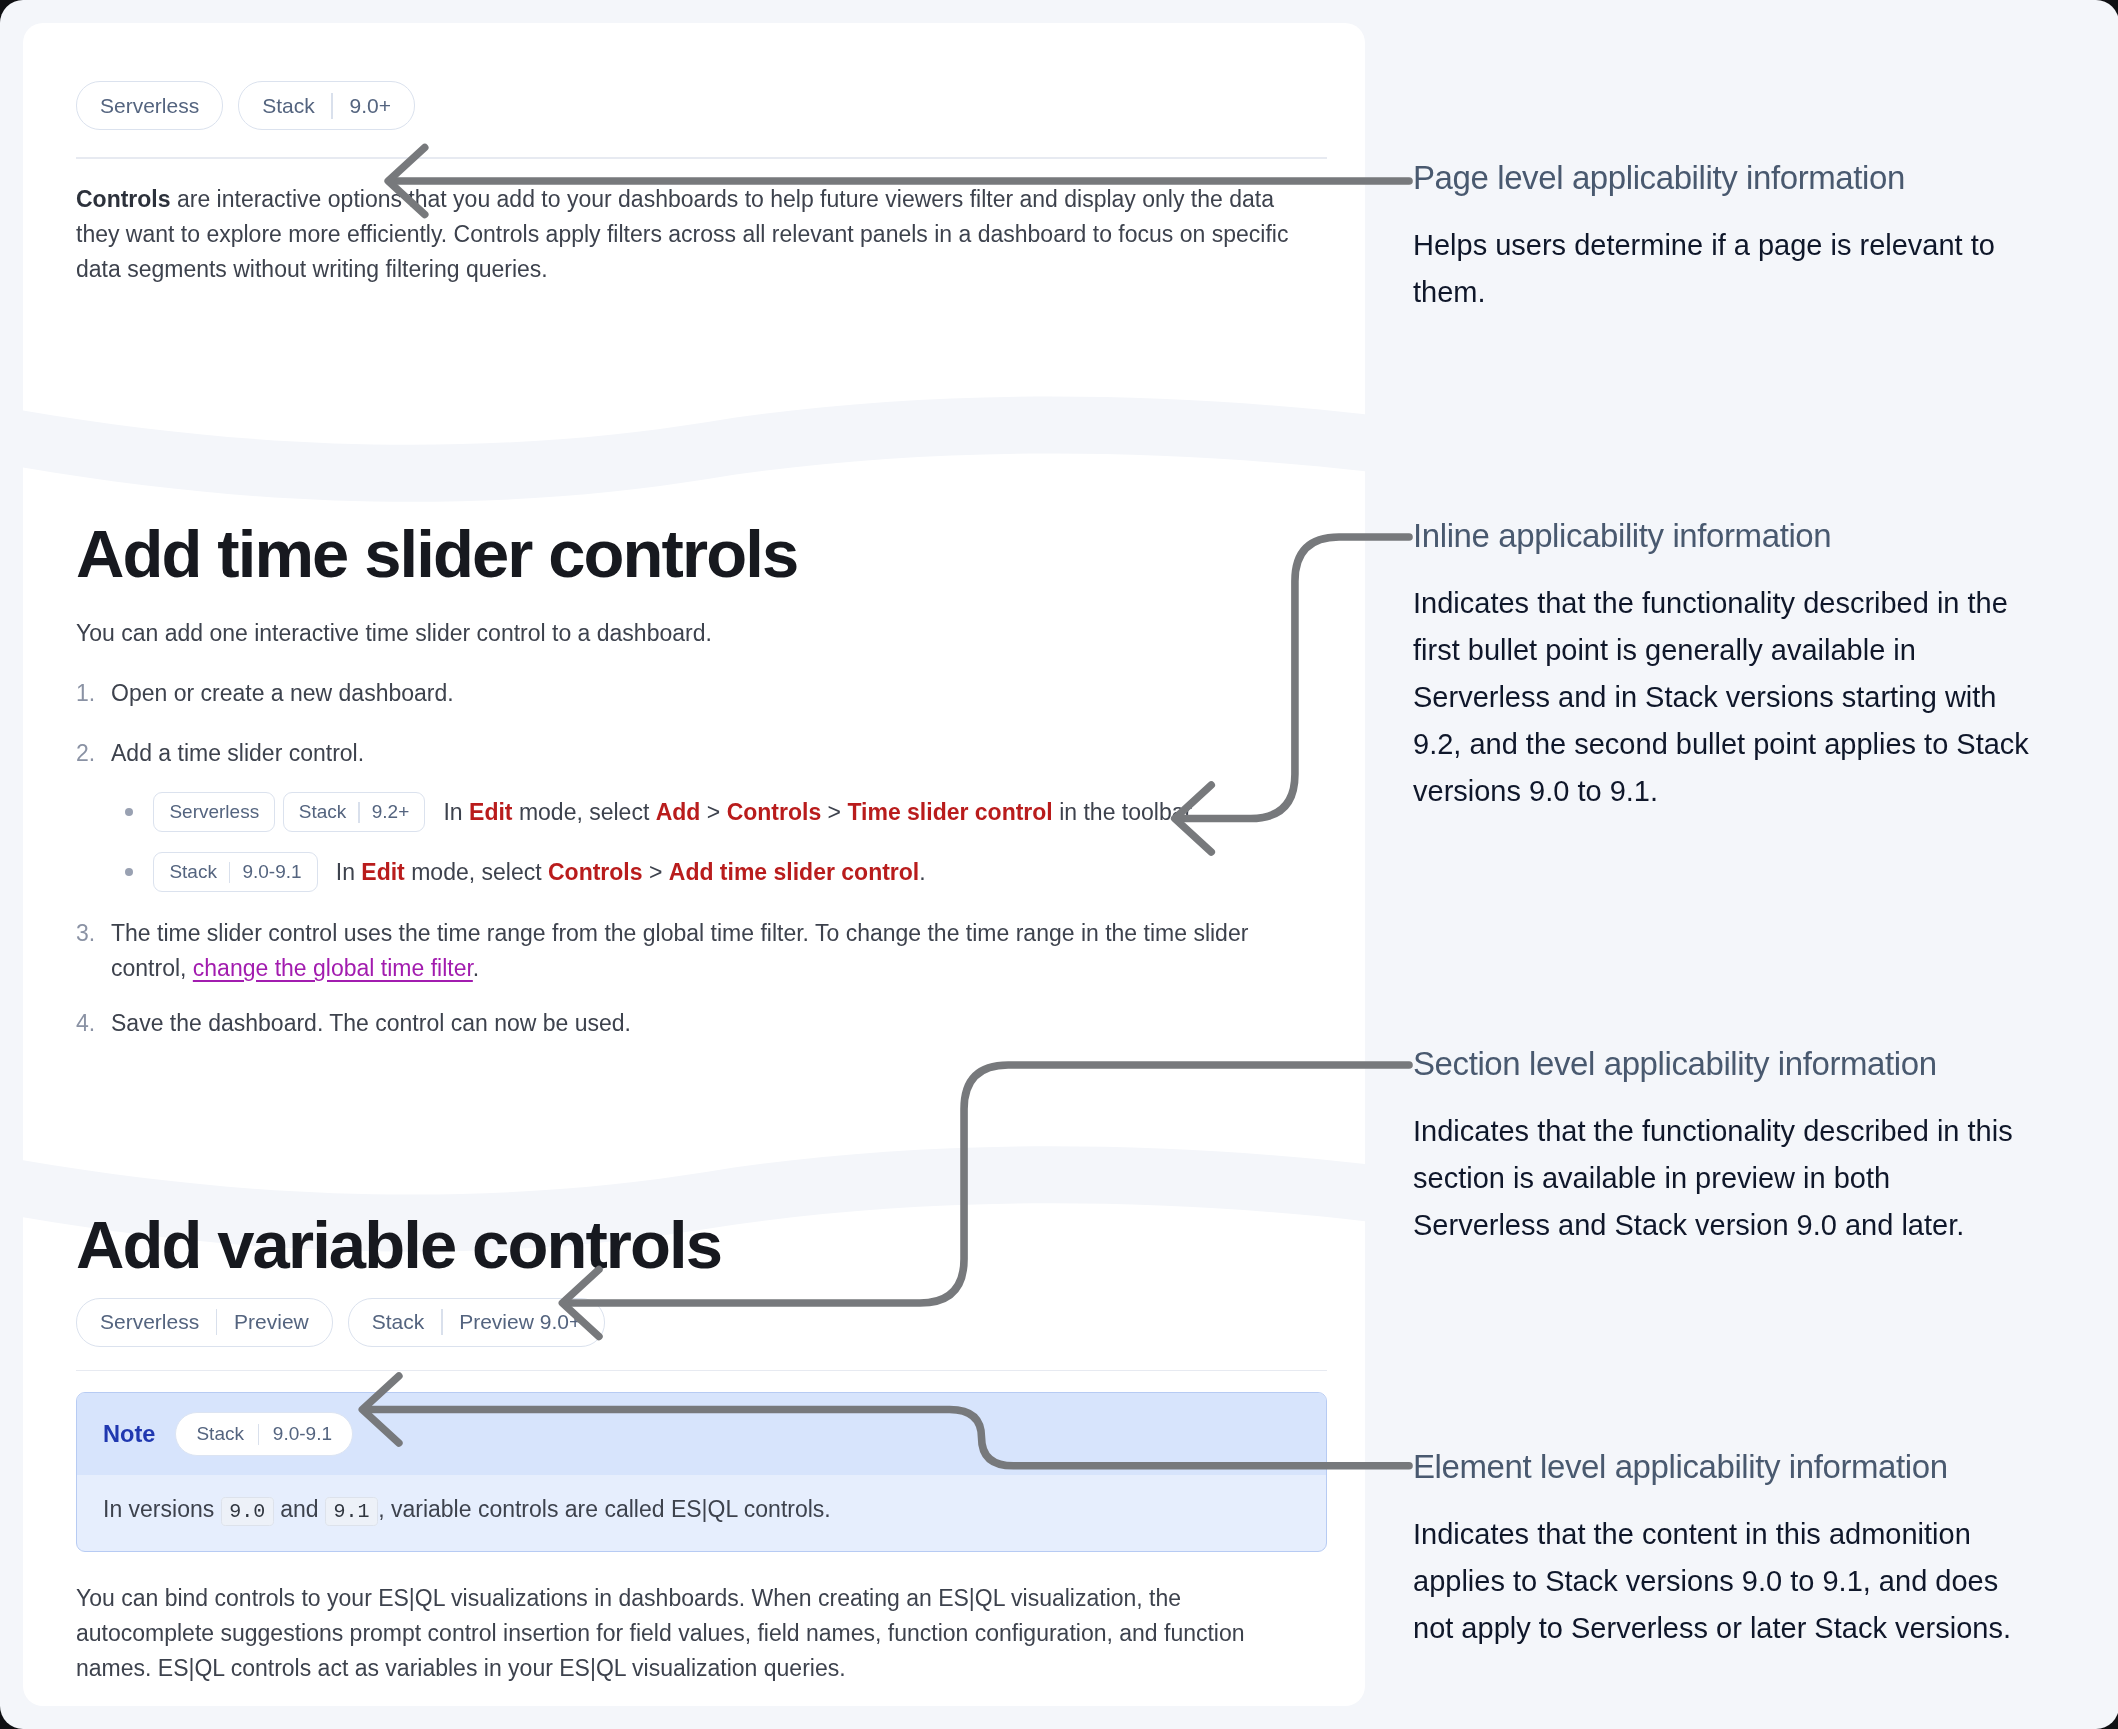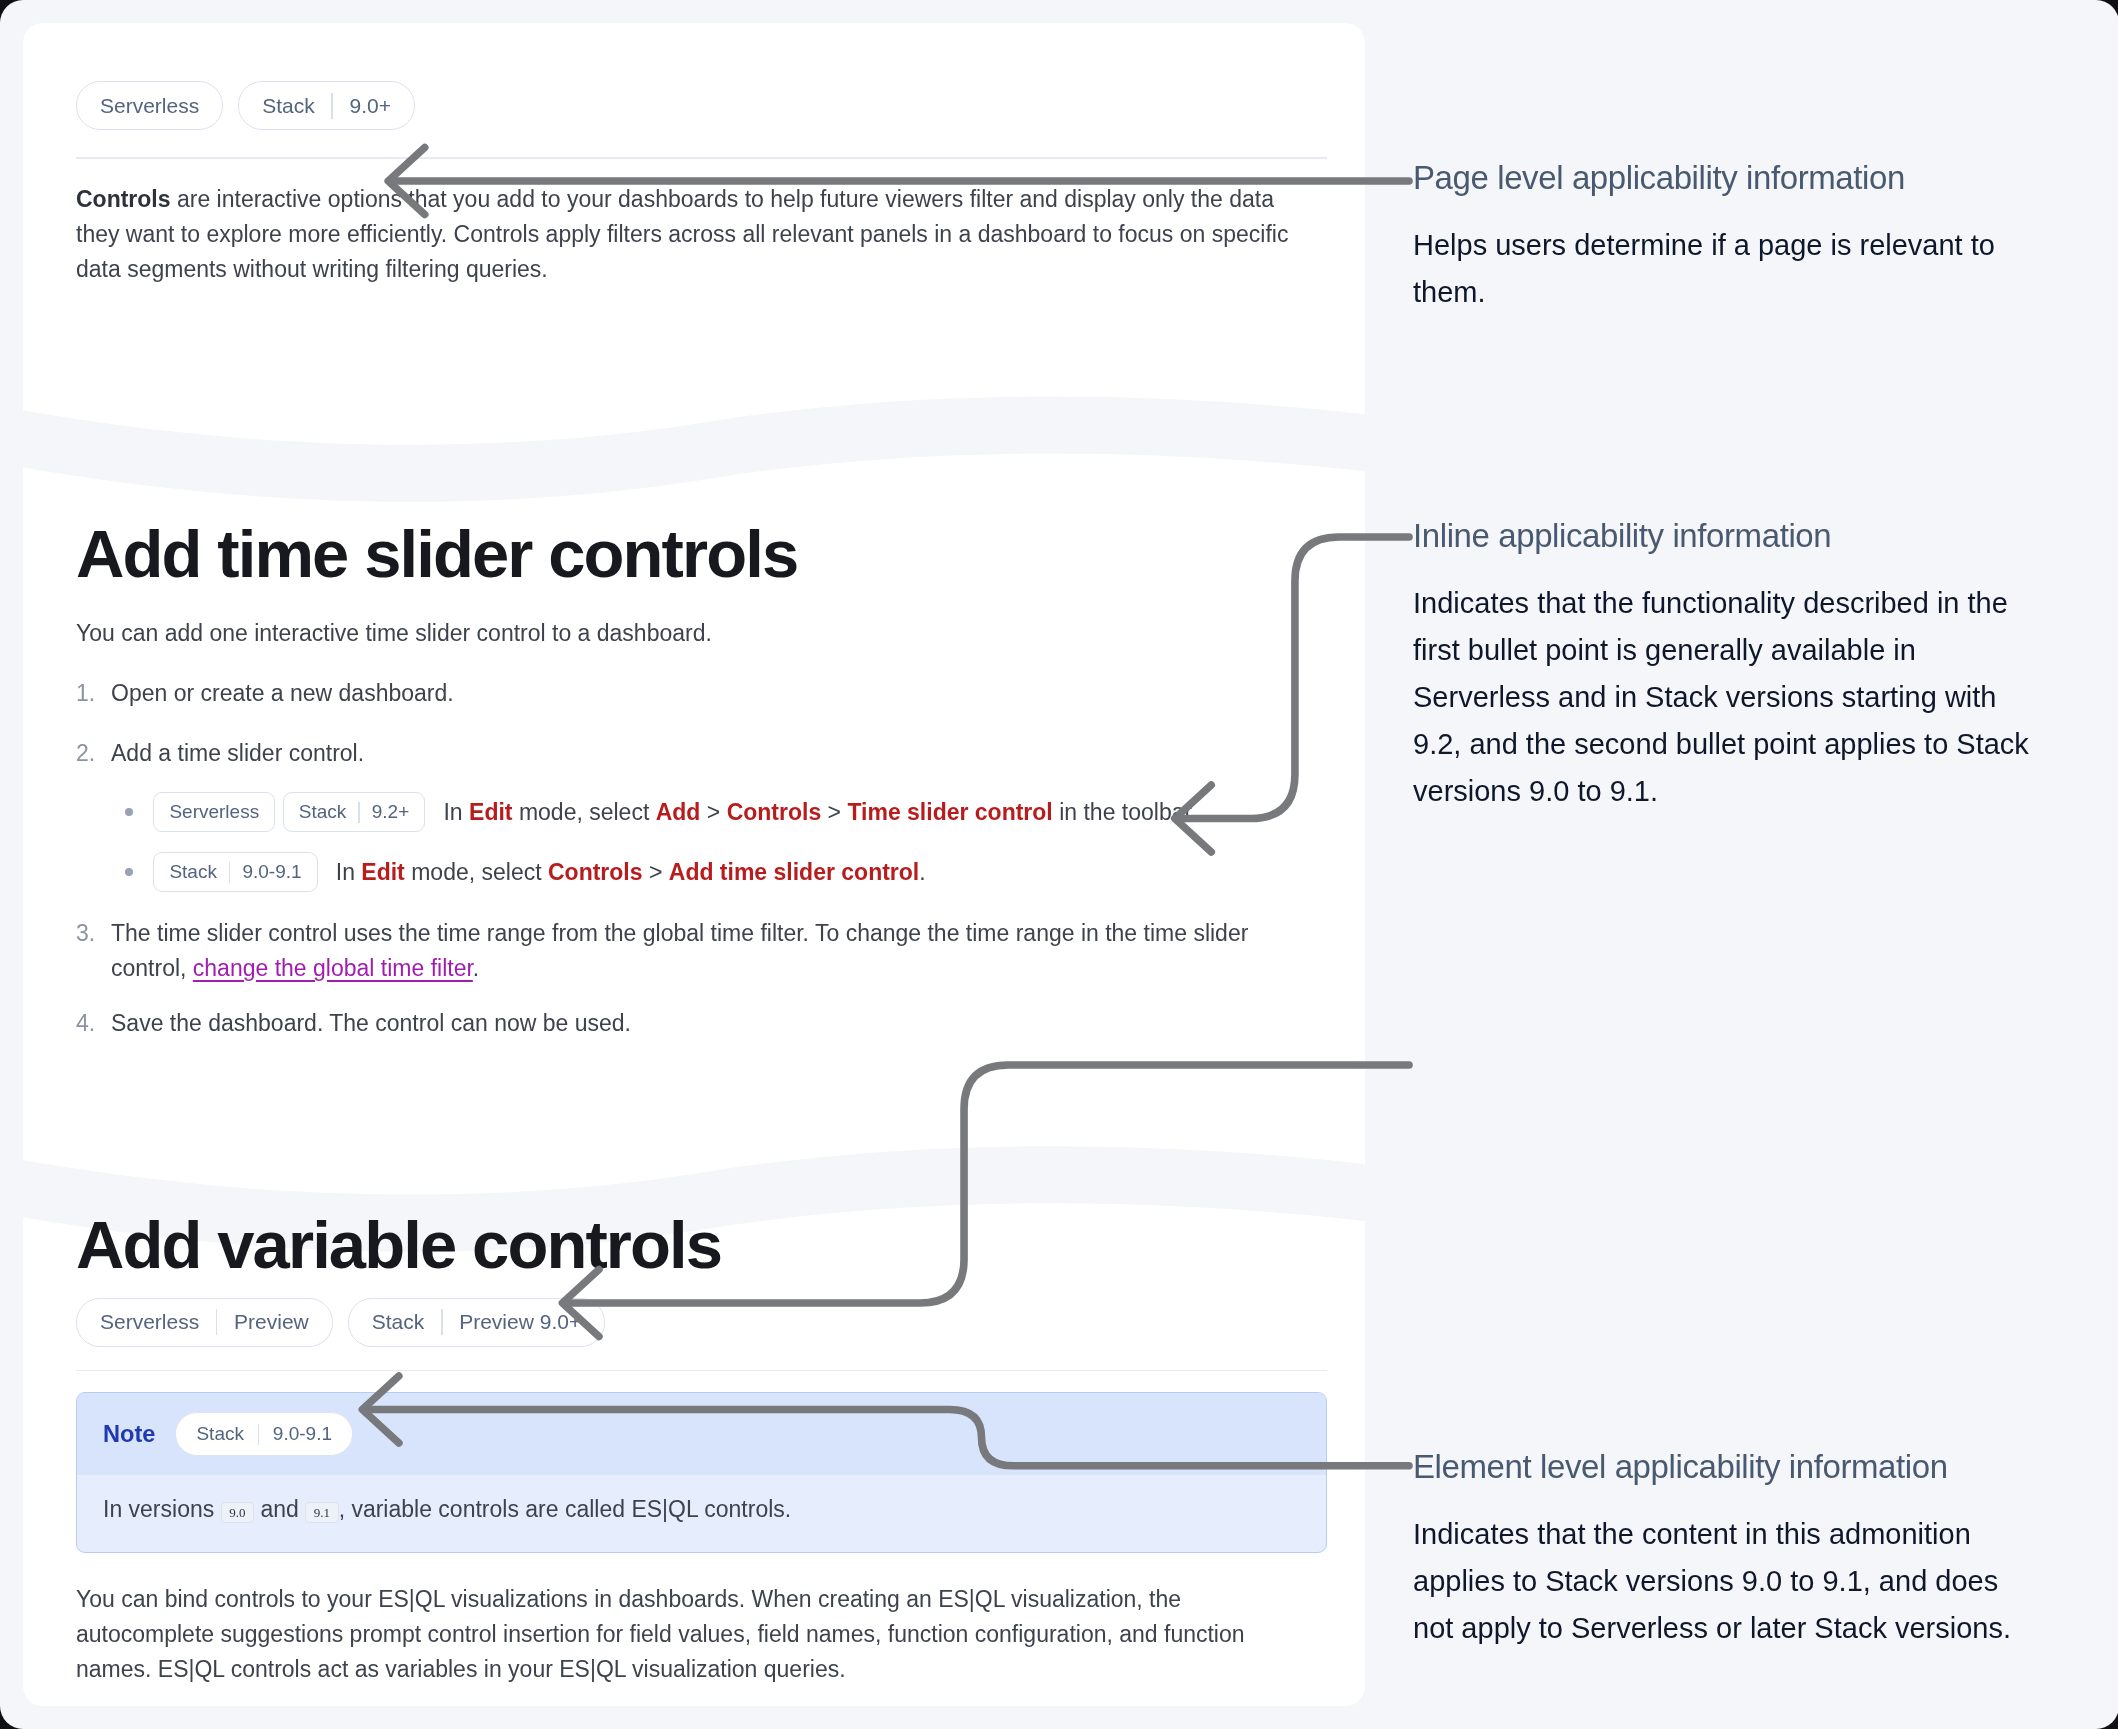--- a/index.html
+++ b/index.html
@@ -34,21 +34,21 @@
   .chip-seg{font-size:19px;color:#54647f;white-space:nowrap;}
   .chip-div{width:1.5px;height:21px;background:#d9e0ec;}
   .bullet-text{font-size:23px;line-height:35px;color:#3d424d;margin-left:10.6px;white-space:nowrap;}
   .inline-link{color:#a21caf;text-decoration:underline;text-underline-offset:3.8px;}
 
   .note{margin-top:21px;border:1.5px solid #b7cbf3;border-radius:9px;overflow:hidden;background:#e6eefd;}
   .note-head{background:#d7e4fc;display:flex;align-items:center;gap:20px;padding:10.6px 26px;height:82px;}
   .note-label{font-size:23.6px;font-weight:700;color:#2038b0;}
   .note-pill{display:inline-flex;align-items:center;height:44px;border-radius:22px;background:#fff;border:1.5px solid #dce4f2;padding:0 20px;gap:13.7px;}
   .note-body{padding:18px 26px 23px 26px;font-size:23px;line-height:33px;color:#3d424d;}
-  .code-chip{font-family:Liberation Serif, serif;font-size:13px;background:#edf1f8;border:1.5px solid #dde2eb;border-radius:4.6px;padding:2.3px 7.6px;color:#30363f;}
+  .code-chip{font-family:Liberation Mono, monospace;font-size:20px;background:#edf1f8;border:1.5px solid #dde2eb;border-radius:4.6px;padding:2.3px 7.6px;color:#30363f;}
 
   
   .annot{position:absolute;left:1413px;width:647px;z-index:2;}
   .annot-h{font-size:33px;line-height:40px;font-weight:400;color:#49596f;letter-spacing:-0.4px;margin:0;}
   .annot-b{font-size:29px;line-height:47px;color:#0f172a;margin-top:24px;max-width:620px;}
 </style>
 </head>
 <body>
 
 <div class="page">
@@ -155,20 +155,24 @@
   </div>
 
   <div class="annot" style="top:158px">
     <h2 class="annot-h">Page level applicability information</h2>
     <div class="annot-b">Helps users determine if a page is relevant to them.</div>
   </div>
   <div class="annot" style="top:516px">
     <h2 class="annot-h">Inline applicability information</h2>
     <div class="annot-b">Indicates that the functionality described in the first bullet point is generally available in Serverless and in Stack versions starting with 9.2, and the second bullet point applies to Stack versions 9.0 to 9.1.</div>
   </div>
+  <div class="annot" style="top:1044px">
+    <h2 class="annot-h">Section level applicability information</h2>
+    <div class="annot-b">Indicates that the functionality described in this section is available in preview in both Serverless and Stack version 9.0 and later.</div>
+  </div>
   <div class="annot" style="top:1447px">
     <h2 class="annot-h">Element level applicability information</h2>
     <div class="annot-b">Indicates that the content in this admonition applies to Stack versions 9.0 to 9.1, and does not apply to Serverless or later Stack versions.</div>
   </div>
 
   <svg class="arrow-layer" viewBox="0 0 2785 2273">
     <g fill="none" stroke="#77797c" stroke-width="10" stroke-linecap="round" stroke-linejoin="round">
       <path d="M1852,238 L514,238"></path>
       <path d="M558,194 L510,238 L558,282"></path>
 

